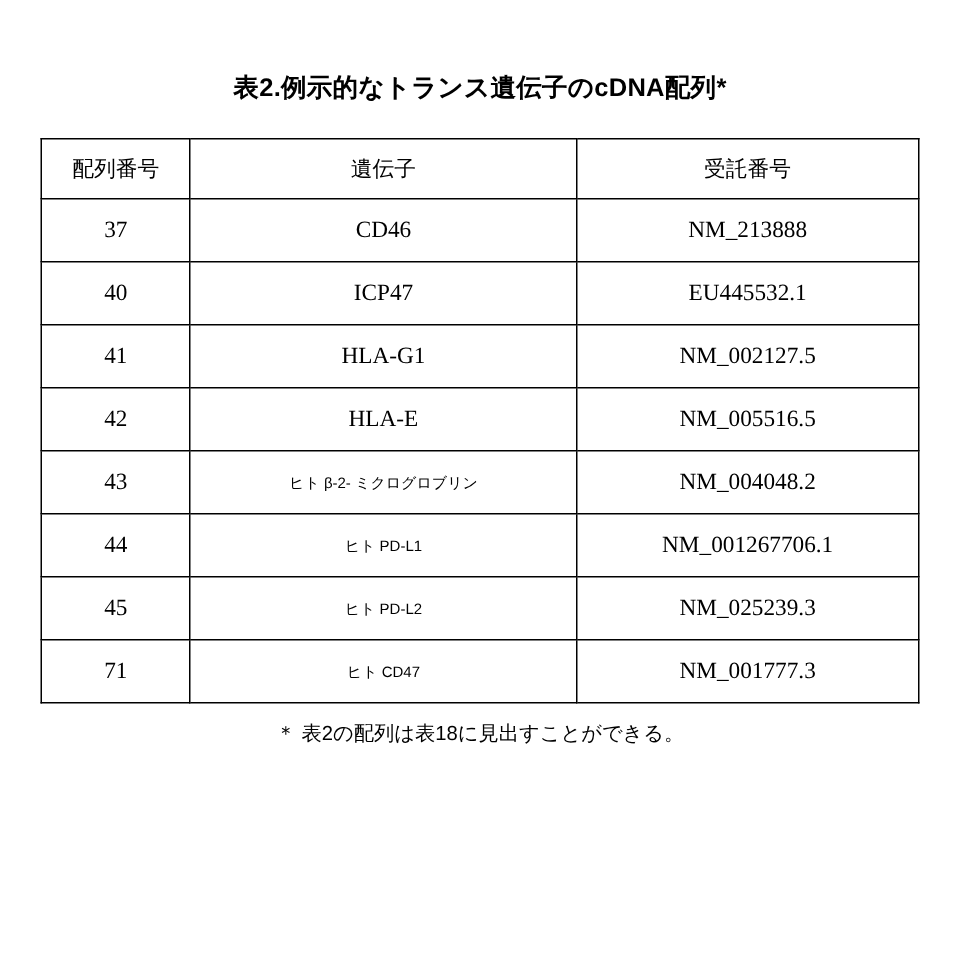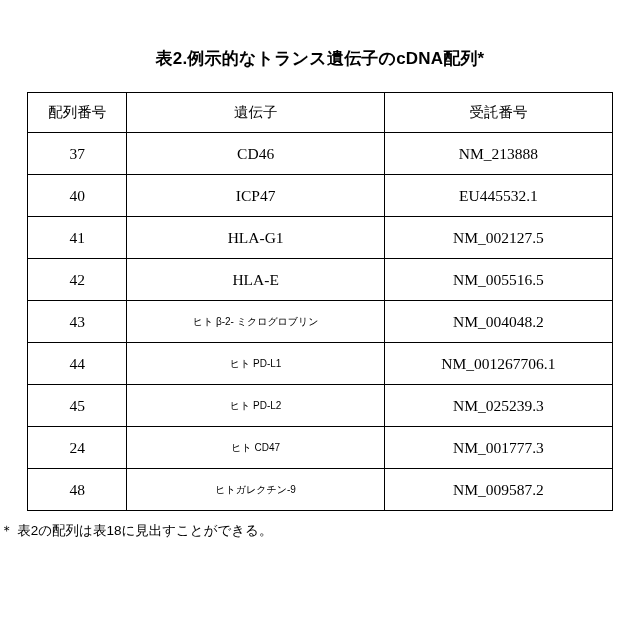--- a/index.html
+++ b/index.html
@@ -64,21 +64,21 @@
     font-size: 15.5px;
   }
   .gene-cell.jp {
     font-family: "Liberation Sans", sans-serif;
     font-size: 10px;
   }
   .footnote {
     margin-top: 11px;
     font-family: "Liberation Sans", sans-serif;
     font-size: 13.5px;
-    text-align: left;
+    text-align: center;
   }
 </style>
 </head>
 <body>
 
 <div class="page">
 
   <div class="title">表2.例示的なトランス遺伝子のcDNA配列*</div>
 
   <div class="table-wrap">
@@ -125,28 +125,23 @@
             <td>44</td>
             <td class="gene-cell jp">ヒト PD-L1</td>
             <td>NM_001267706.1</td>
           </tr>
           <tr>
             <td>45</td>
             <td class="gene-cell jp">ヒト PD-L2</td>
             <td>NM_025239.3</td>
           </tr>
           <tr>
-            <td>24</td>
+            <td>71</td>
             <td class="gene-cell jp">ヒト CD47</td>
             <td>NM_001777.3</td>
-          </tr>
-          <tr>
-            <td>48</td>
-            <td class="gene-cell jp">ヒトガレクチン-9</td>
-            <td>NM_009587.2</td>
           </tr>
         </tbody>
     </table>
   </div>
 
   <div class="footnote">＊ 表2の配列は表18に見出すことができる。</div>
 
 </div>
 
 </body></html>

